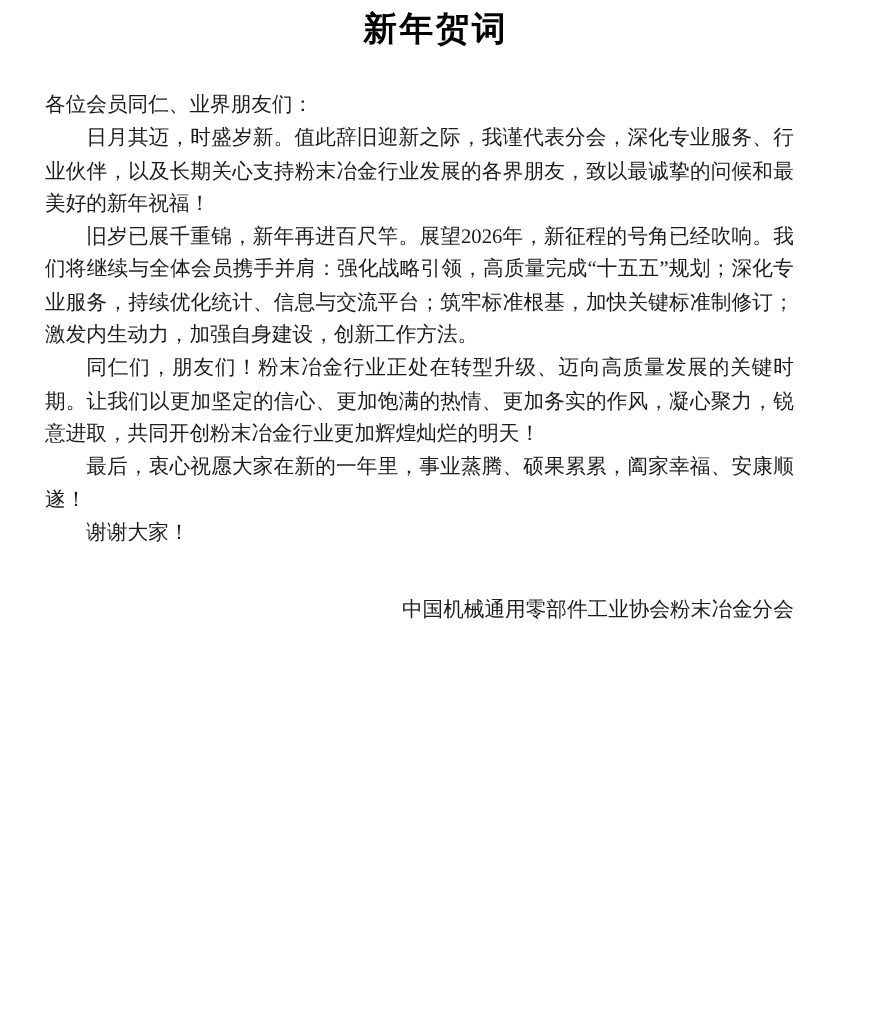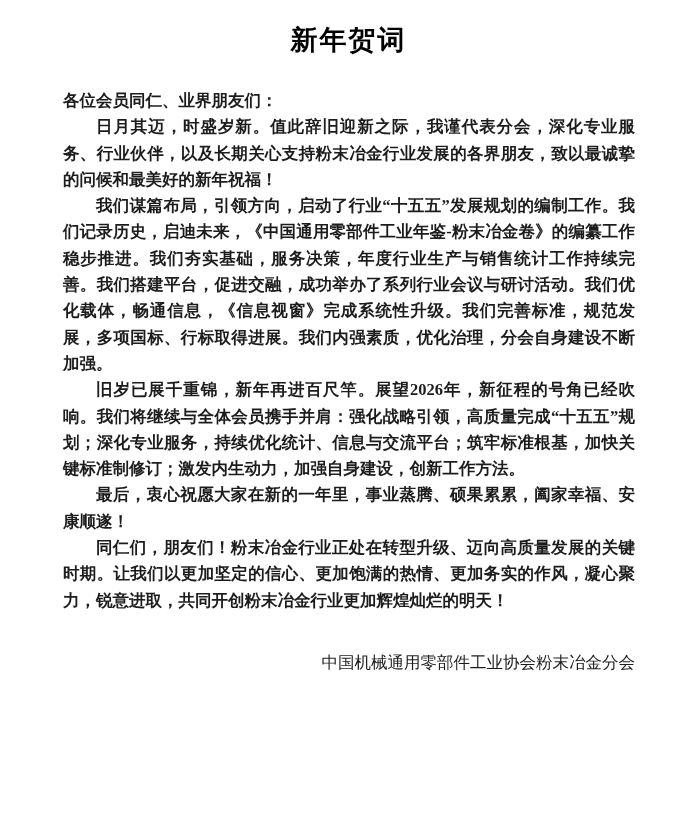--- a/index.html
+++ b/index.html
@@ -10,37 +10,36 @@
   .page {
     position: relative;
     width: 697px;
     height: 821px;
     background: #ffffff;
     color: #1c1c1c;
     overflow: hidden;
     font-family: "Liberation Serif", "DejaVu Serif", serif;
   }
   .doc-title {
-    margin: 17px;
+    margin: 0;
     padding-top: 5px;
     font-family: "Liberation Sans", "DejaVu Sans", sans-serif;
     font-weight: 700;
     font-size: 27px;
     line-height: 36px;
     text-align: center;
     letter-spacing: 2px;
     color: #000000;
   }
   .body-text {
-    margin: 30px 62px 0 63px;
+    margin: 30px 62px 0 36px;
     font-size: 16.5px;
     line-height: 26.3px;
     text-align: justify;
     text-justify: inter-character;
-    font-weight: bold;
   }
   .salutation {
     text-indent: 0;
   }
   .body-text p {
     margin: 0;
     text-indent: 2em;
   }
   .sig-block {
     margin-top: 36px;
@@ -55,24 +54,24 @@
 </head>
 <body>
 
 <div class="page">
 
   <h1 class="doc-title">新年贺词</h1>
 
   <div class="body-text">
     <div class="salutation">各位会员同仁、业界朋友们：</div>
     <p>日月其迈，时盛岁新。值此辞旧迎新之际，我谨代表分会，深化专业服务、行业伙伴，以及长期关心支持粉末冶金行业发展的各界朋友，致以最诚挚的问候和最美好的新年祝福！</p>
-    <p>我们谋篇布局，引领方向，启动了行业“十五五”发展规划的编制工作。我们记录历史，启迪未来，《中国通用零部件工业年鉴-粉末冶金卷》的编纂工作稳步推进。我们夯实基础，服务决策，年度行业生产与销售统计工作持续完善。我们搭建平台，促进交融，成功举办了系列行业会议与研讨活动。我们优化载体，畅通信息，《信息视窗》完成系统性升级。我们完善标准，规范发展，多项国标、行标取得进展。我们内强素质，优化治理，分会自身建设不断加强。</p>
     <p>旧岁已展千重锦，新年再进百尺竿。展望2026年，新征程的号角已经吹响。我们将继续与全体会员携手并肩：强化战略引领，高质量完成“十五五”规划；深化专业服务，持续优化统计、信息与交流平台；筑牢标准根基，加快关键标准制修订；激发内生动力，加强自身建设，创新工作方法。</p>
+    <p>同仁们，朋友们！粉末冶金行业正处在转型升级、迈向高质量发展的关键时期。让我们以更加坚定的信心、更加饱满的热情、更加务实的作风，凝心聚力，锐意进取，共同开创粉末冶金行业更加辉煌灿烂的明天！</p>
     <p>最后，衷心祝愿大家在新的一年里，事业蒸腾、硕果累累，阖家幸福、安康顺遂！</p>
-    <p>同仁们，朋友们！粉末冶金行业正处在转型升级、迈向高质量发展的关键时期。让我们以更加坚定的信心、更加饱满的热情、更加务实的作风，凝心聚力，锐意进取，共同开创粉末冶金行业更加辉煌灿烂的明天！</p>
+    <p>谢谢大家！</p>
   </div>
 
   <div class="sig-block">
     <div class="sig-org">中国机械通用零部件工业协会粉末冶金分会</div>
 
   </div>
 
 </div>
 
 </body></html>

